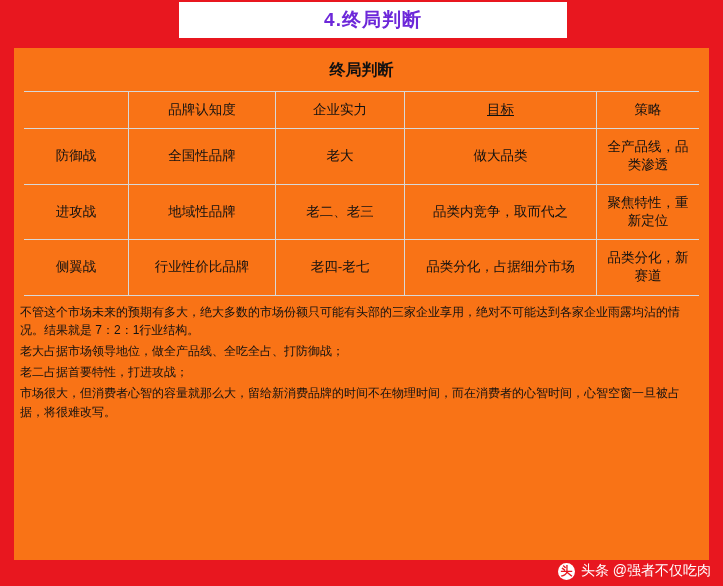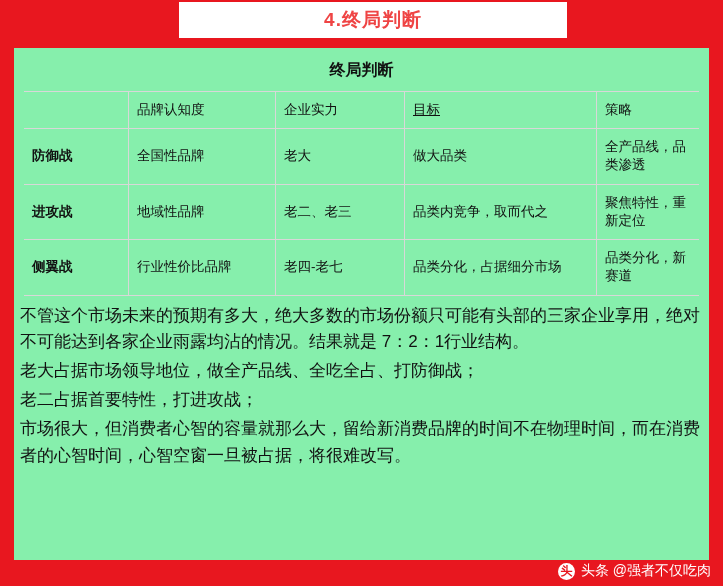--- a/index.html
+++ b/index.html
@@ -31,31 +31,31 @@
     background: #ffffff;
     border: 2px solid #e8171f;
     box-sizing: border-box;
     display: flex;
     align-items: center;
     justify-content: center;
   }
   .title-bar .title-text {
     font-size: 19px;
     font-weight: bold;
-    color: #ef4444;
+    color: #6d28d9;
     letter-spacing: 1px;
   }
   
   .card {
     position: absolute;
     top: 48px;
     left: 14px;
     width: 695px;
     height: 512px;
-    background: #86efac;
+    background: #f97316;
     box-sizing: border-box;
   }
   .card-header {
     text-align: center;
     font-size: 16px;
     font-weight: bold;
     color: #111111;
     padding: 12px 0 10px 0;
     border-bottom: 1px solid #d8d8d8;
     margin: 0 10px;
@@ -65,46 +65,46 @@
     margin: 0 10px;
     border-collapse: collapse;
     table-layout: fixed;
   }
   table.matrix td, table.matrix th {
     border-bottom: 1px solid #d8d8d8;
     border-right: 1px solid #d8d8d8;
     font-size: 13.5px;
     color: #111111;
     padding: 9px 8px;
-    text-align: left;
+    text-align: center;
     vertical-align: middle;
     font-weight: normal;
     line-height: 1.35;
   }
   table.matrix tr td:last-child, table.matrix tr th:last-child {
     border-right: none;
   }
   table.matrix tr.head th {
     font-weight: normal;
   }
   table.matrix tr td:first-child, table.matrix tr th:first-child {
     width: 88px;
   }
   table.matrix td.rowhead {
-    font-weight: bold;
+    font-weight: normal;
   }
   table.matrix tr.head th:first-child {
     border-right: 1px solid #d8d8d8;
   }
   .col2 { width: 130px; }
   .col3 { width: 112px; }
   .col4 { width: 175px; text-decoration: underline; }
   .notes {
     padding: 7px 6px 4px 6px;
-    font-size: 17px;
+    font-size: 12px;
     color: #111111;
     line-height: 1.58;
   }
   .notes p {
     margin: 0 0 2px 0;
   }
   
   .attribution {
     position: absolute;
     right: 12px;

